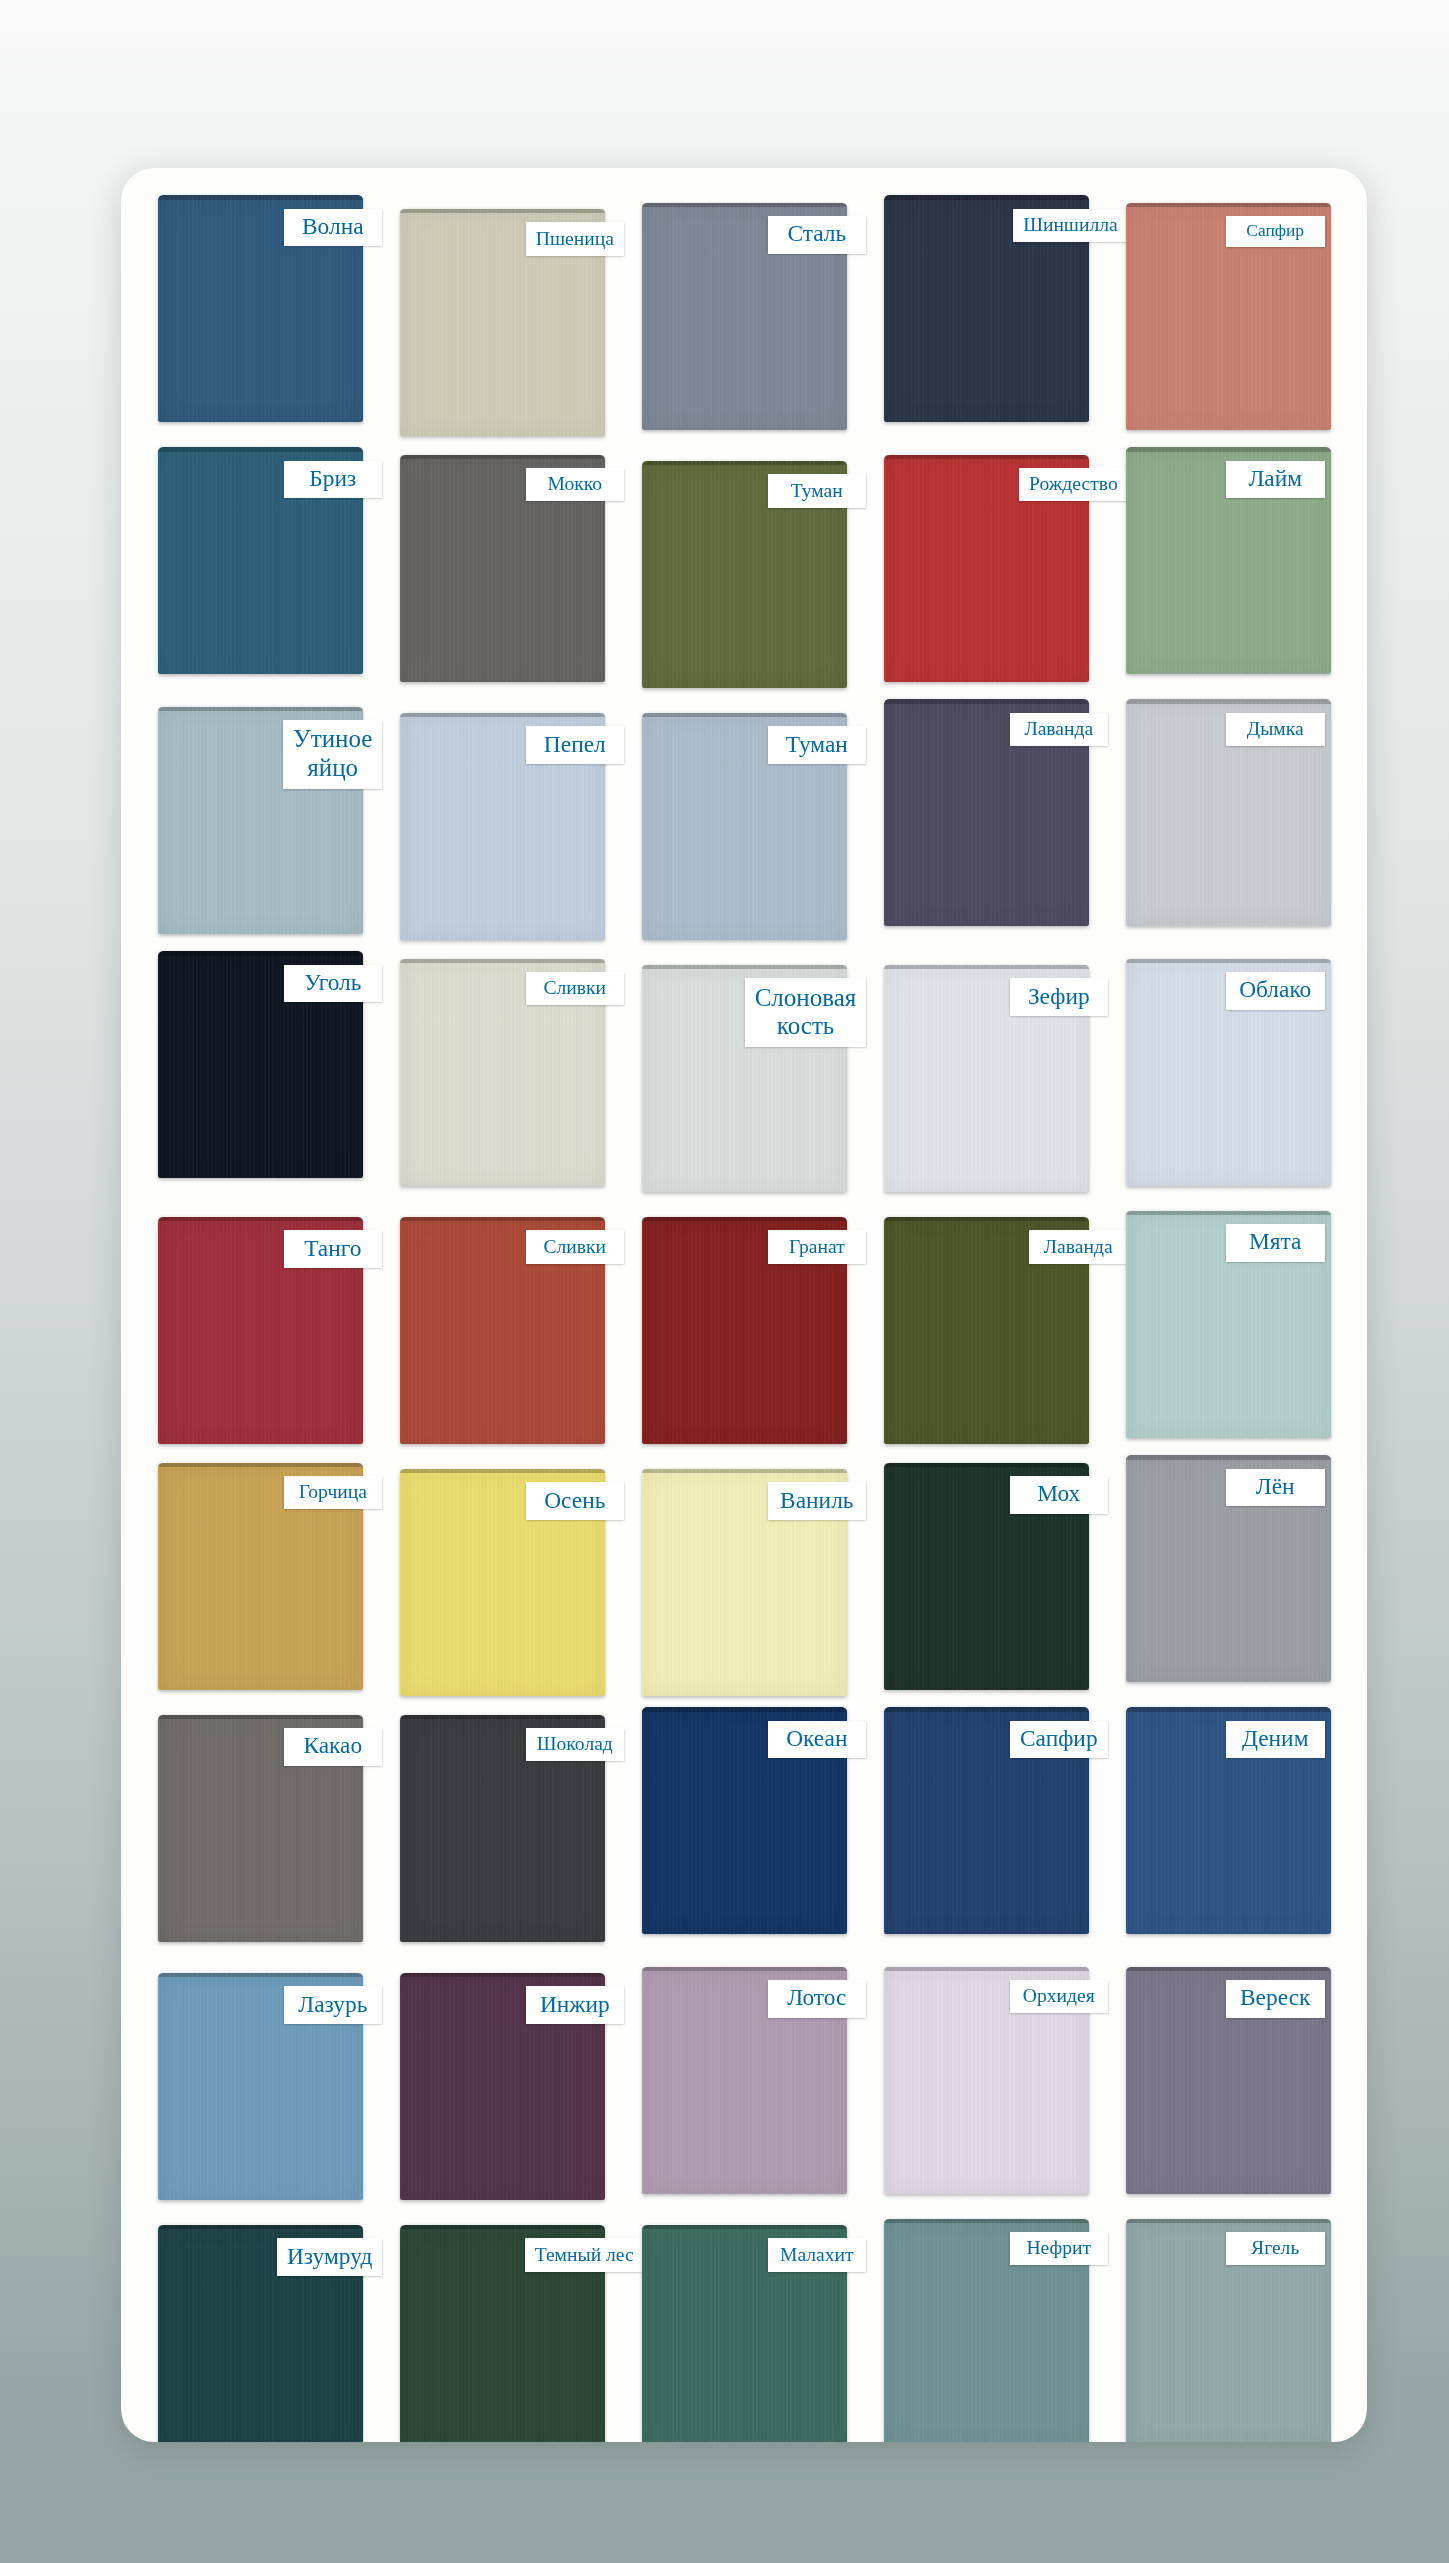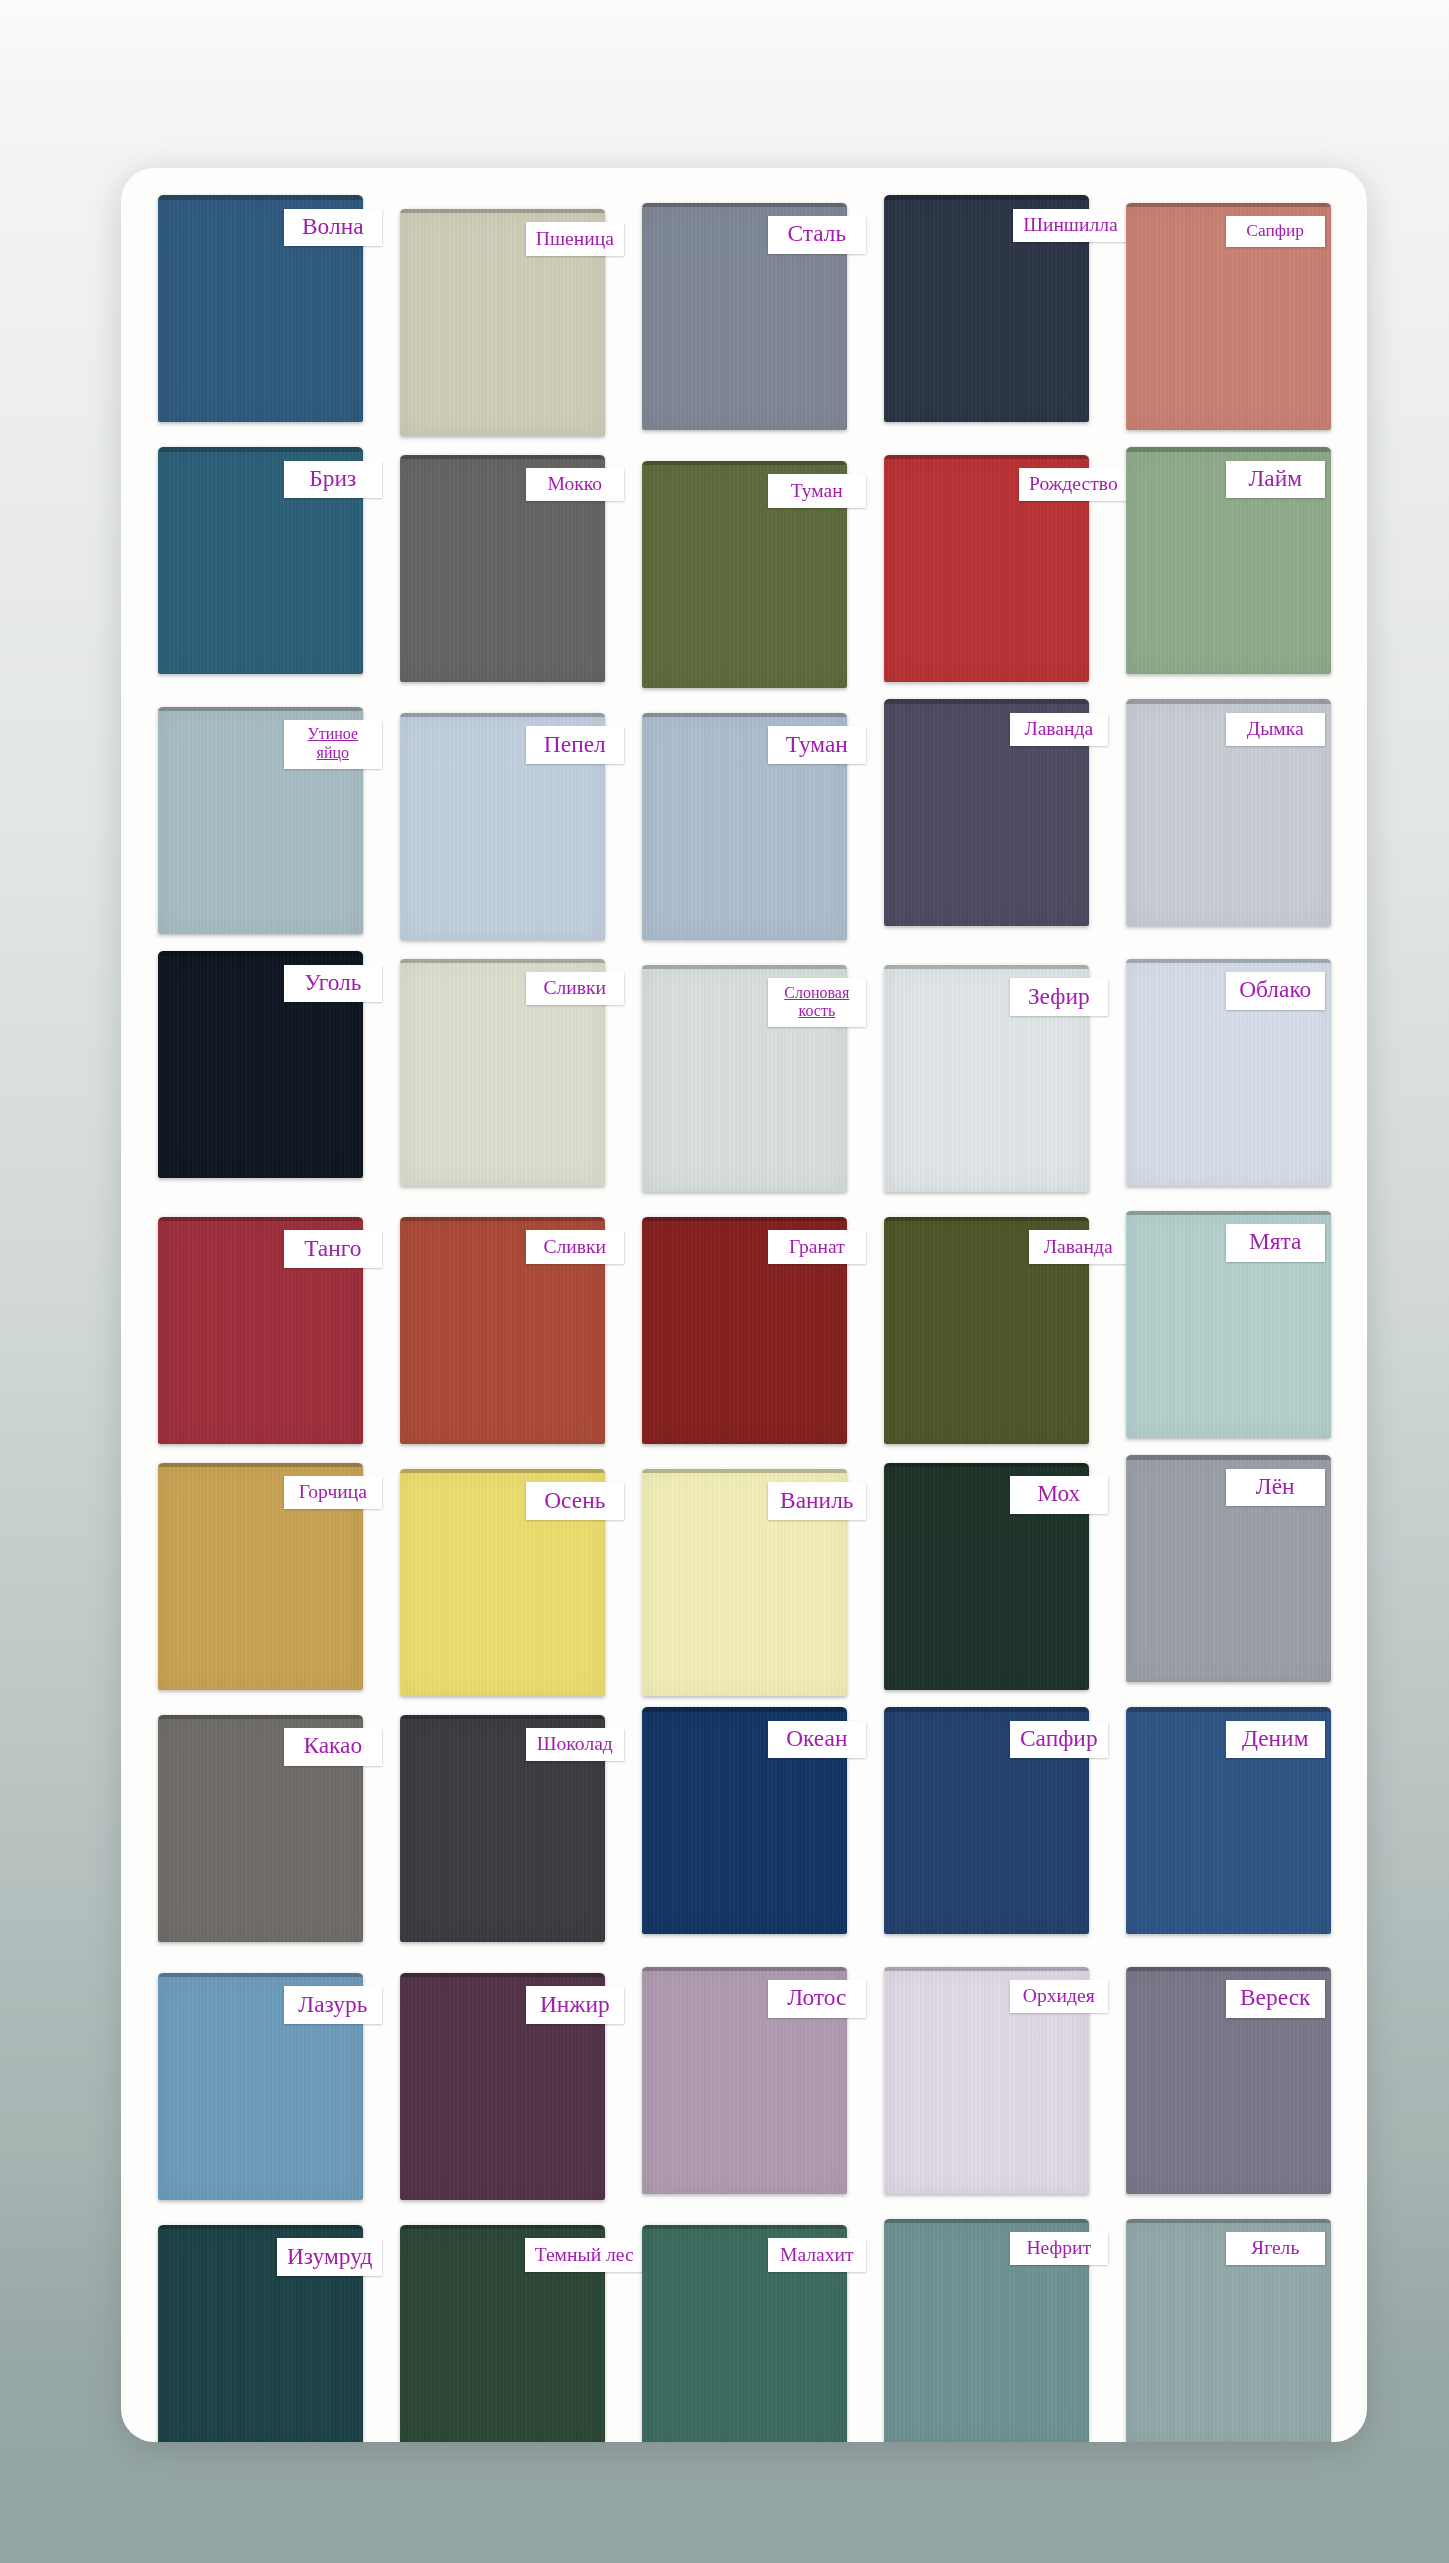--- a/index.html
+++ b/index.html
@@ -103,35 +103,34 @@
   .off-c  { margin-top: 22.7px; }
 
   
   .label {
     position: absolute;
     top: 13.6px;
     right: -19.6px;
     min-width: 79px;
     max-width: 174px;
     background: #ffffff;
-    color: #a21caf;
+    color: #0369a1;
     padding: 5.3px 9.8px 6.8px;
     font-size: 23.4px;
     line-height: 1.08;
     text-align: center;
     white-space: nowrap;
     box-shadow: 0 0.8px 2.3px rgba(0,0,0,0.30);
     z-index: 3;
   }
   .label.two-line {
     white-space: normal;
-    font-size: 16px;
+    font-size: 25px;
     line-height: 1.14;
     max-width: 121px;
-    text-decoration: underline;
   }
   .label.small { font-size: 19.6px; }
   .label.tiny  { font-size: 17.4px; }
   .label.wide  { right: -39px; }
   .label.inner { right: 6px; }
 </style>
 </head>
 <body>
 
 <div id="app">

